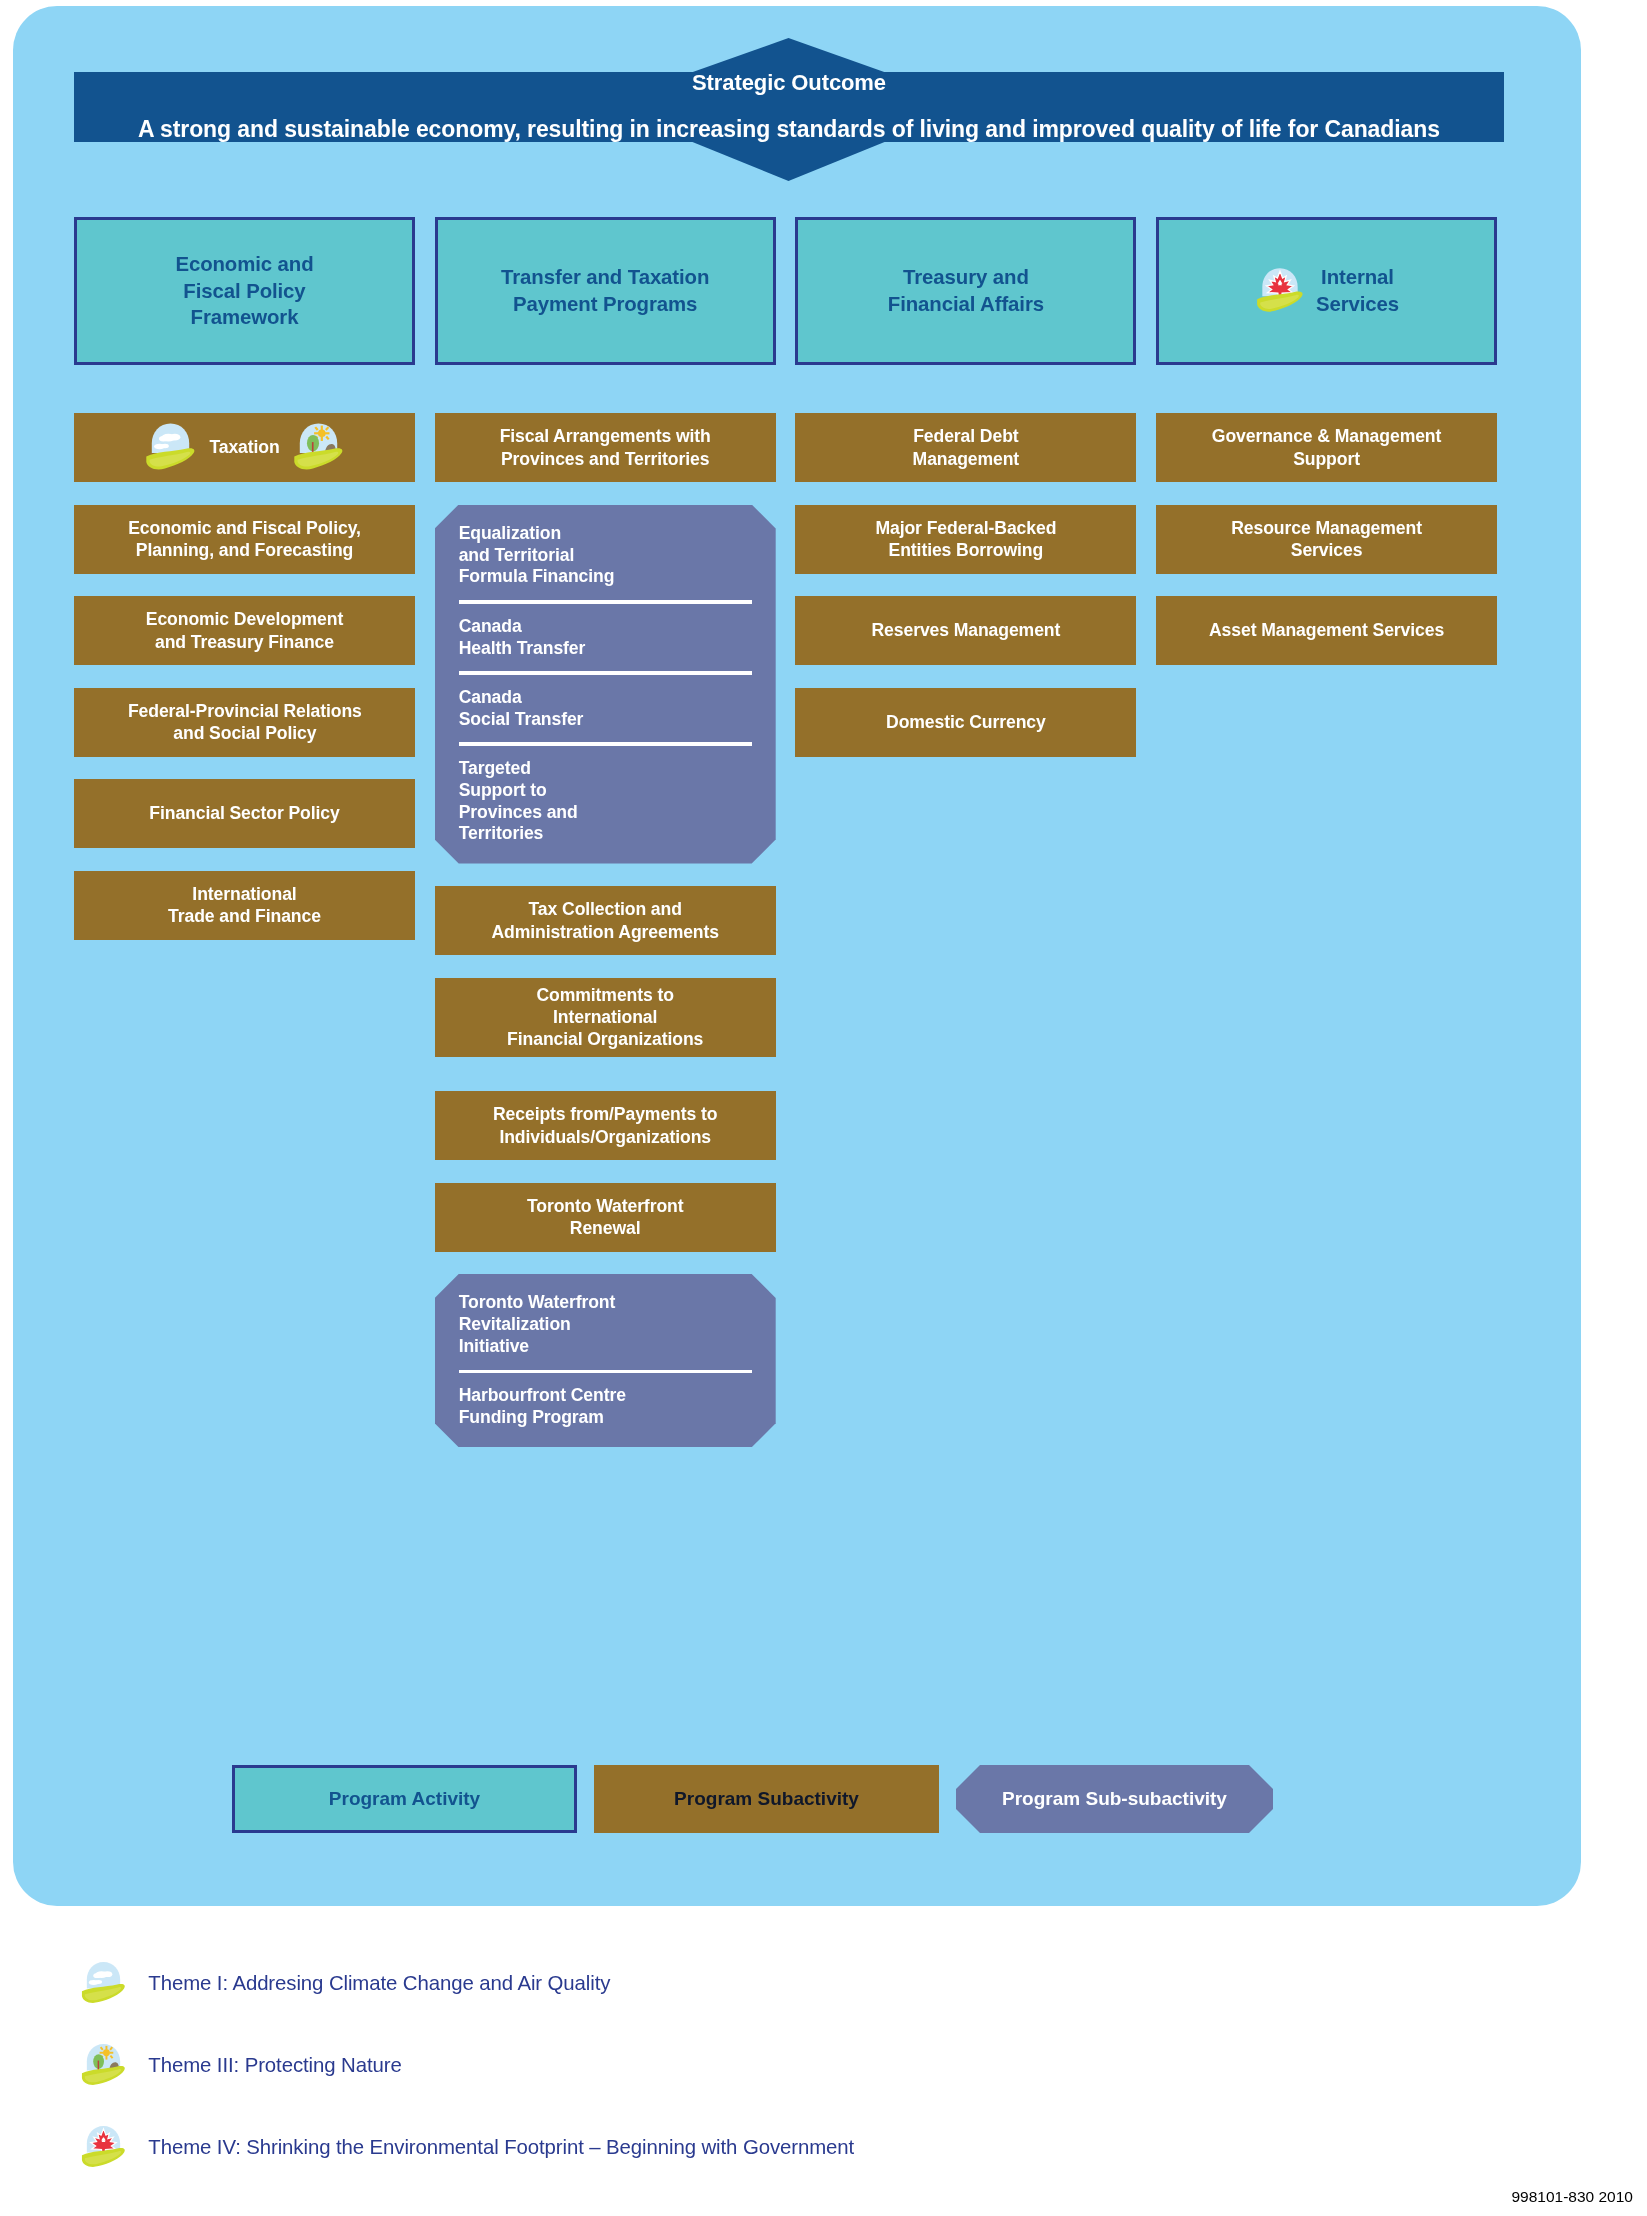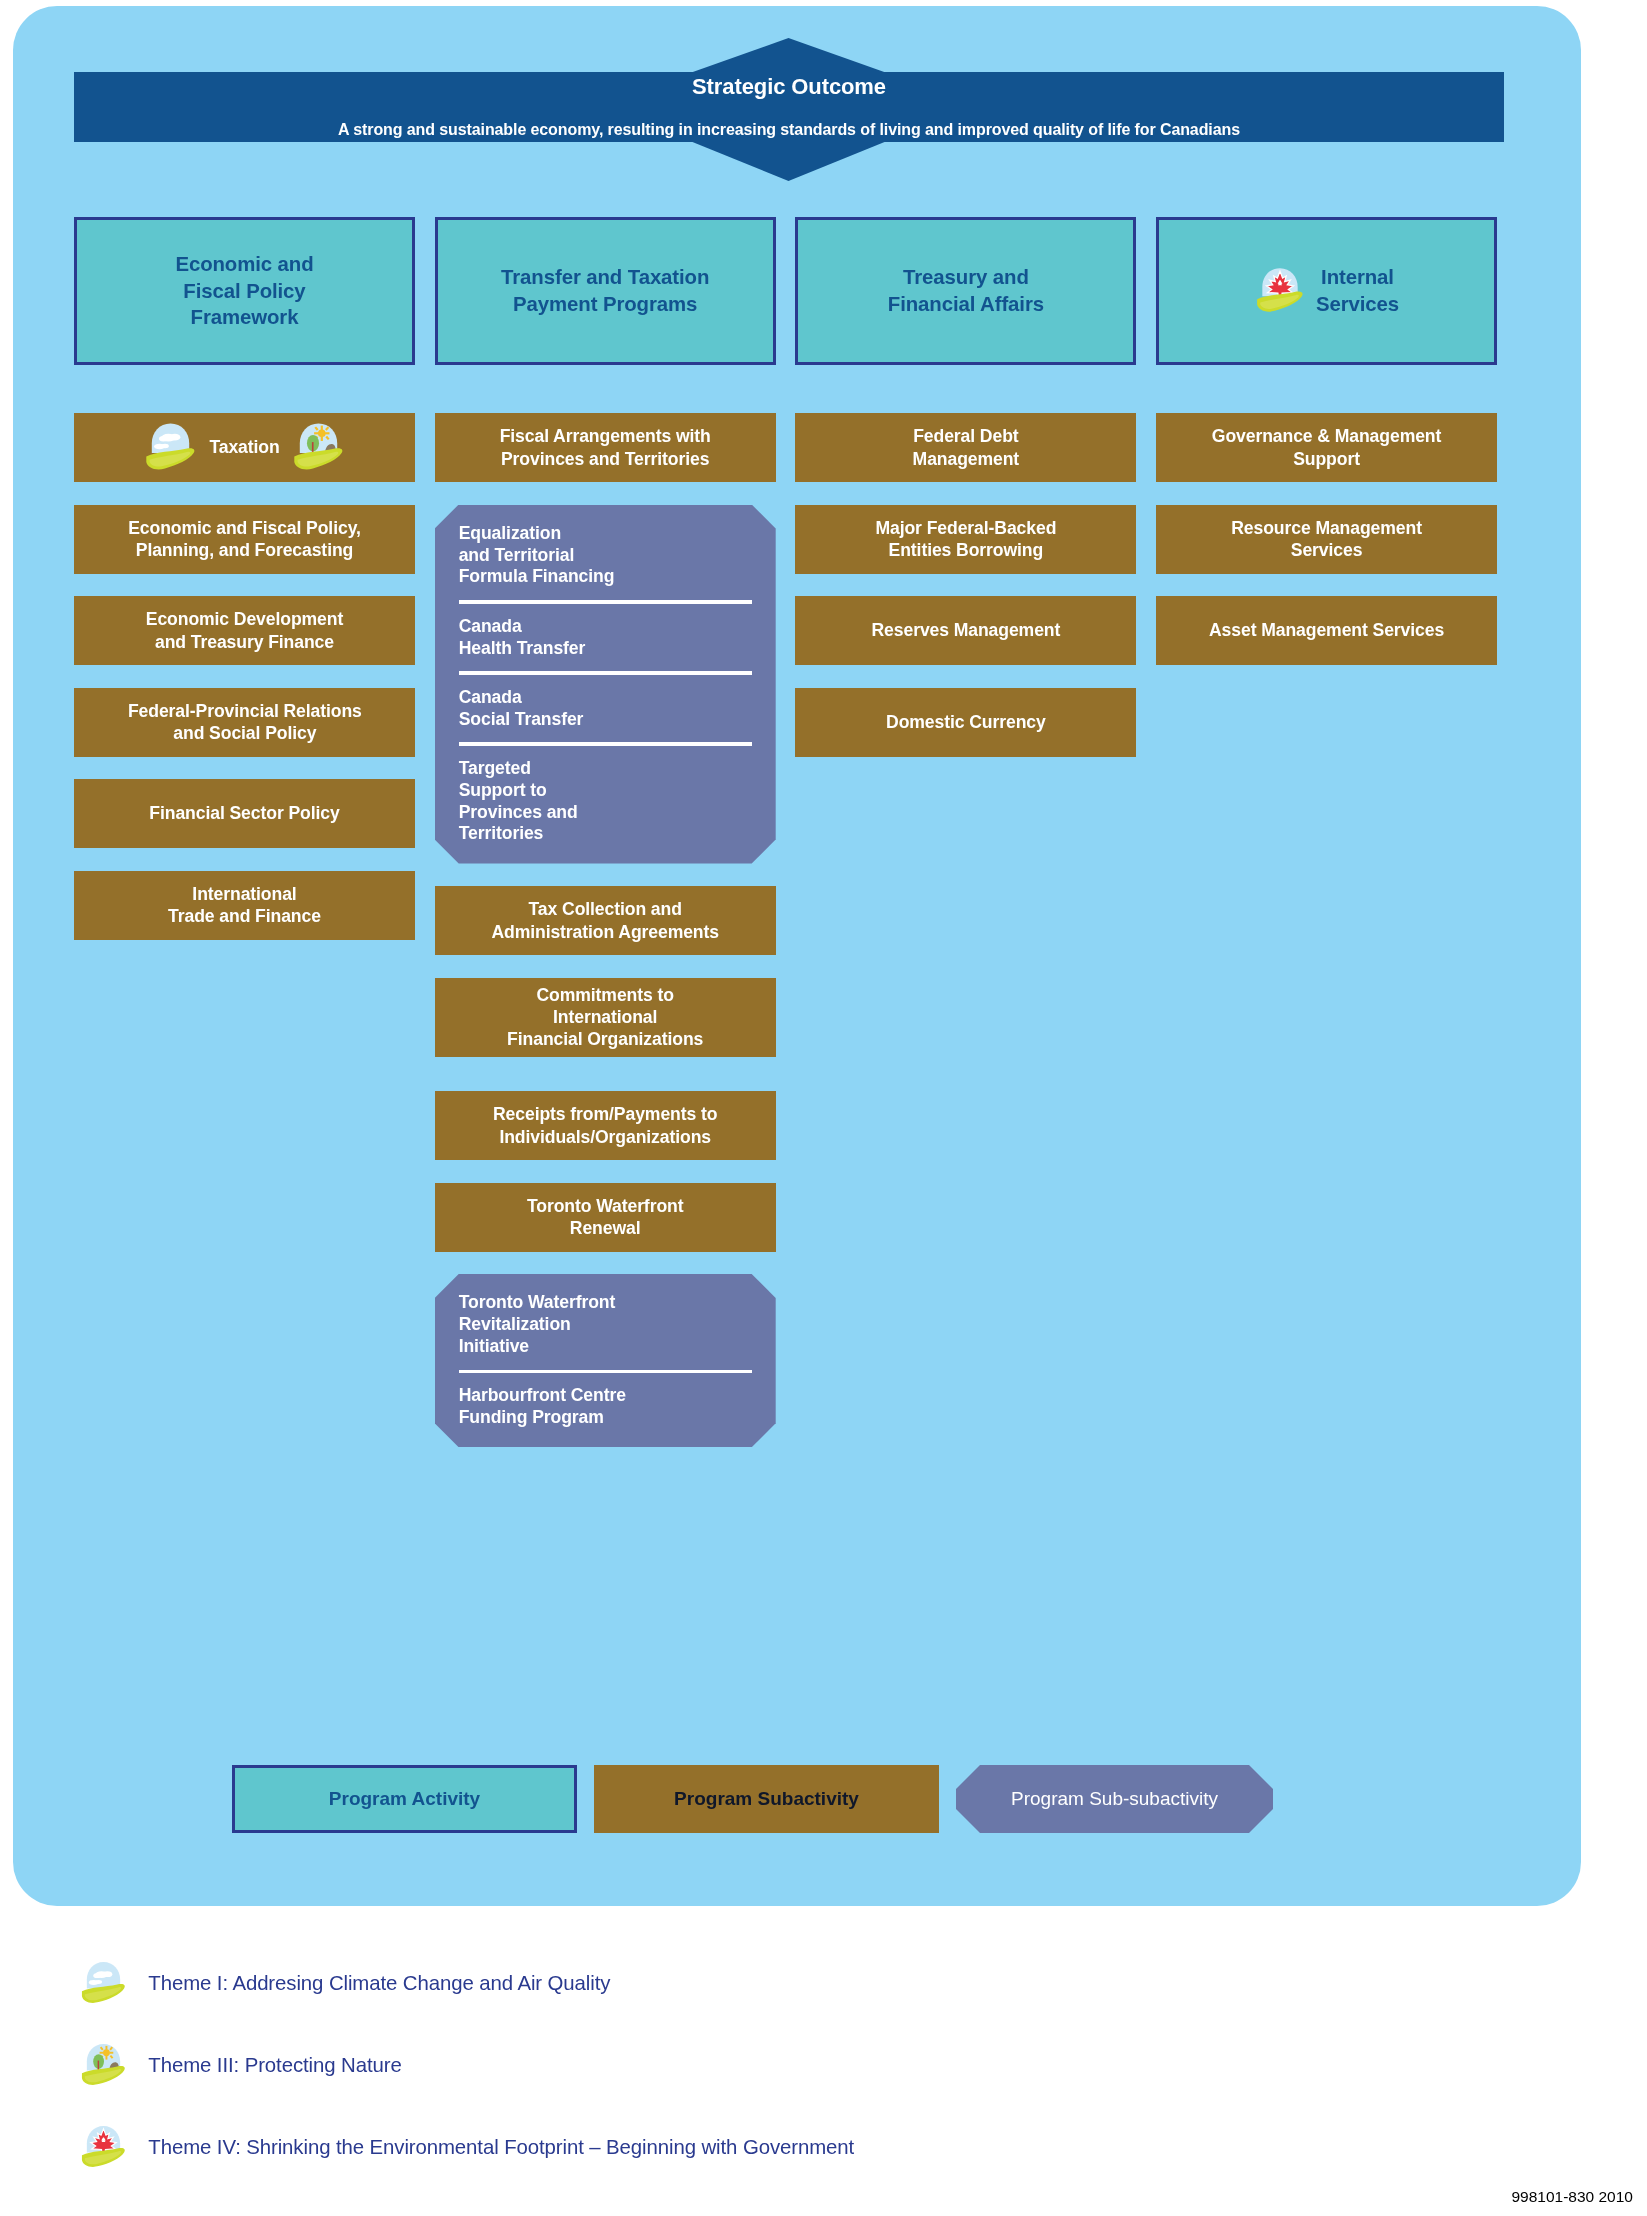--- a/index.html
+++ b/index.html
@@ -58,21 +58,21 @@
   }
   .so-title {
     color: #ffffff;
     font-size: 22px;
     font-weight: bold;
     line-height: 1.18;
     letter-spacing: -0.1px;
   }
   .so-sub {
     color: #ffffff;
-    font-size: 16px;
+    font-size: 23px;
     font-weight: bold;
     line-height: 1.2;
     margin-top: 20px;
     letter-spacing: -0.1px;
   }
 
   
   .cols {
     position: absolute;
     left: 74px; top: 217px;
@@ -175,21 +175,21 @@
   .lg-sa {
     width: 345px; height: 68px;
     background: #94702A;
     display: flex; align-items: center; justify-content: center;
     color: #0f172a; font-size: 19px; font-weight: bold;
   }
   .lg-ssa {
     width: 317px; height: 68px;
     background: #6A77A8;
     display: flex; align-items: center; justify-content: center;
-    color: #ffffff; font-size: 19px; font-weight: normal;
+    color: #ffffff; font-size: 19px; font-weight: bold;
     clip-path: polygon(24px 0, calc(100% - 24px) 0, 100% 24px,
                        100% calc(100% - 24px), calc(100% - 24px) 100%,
                        24px 100%, 0 calc(100% - 24px), 0 24px);
   }
 
   
   .themes {
     position: absolute;
     left: 77px; top: 1942px;
     width: 1337px;

